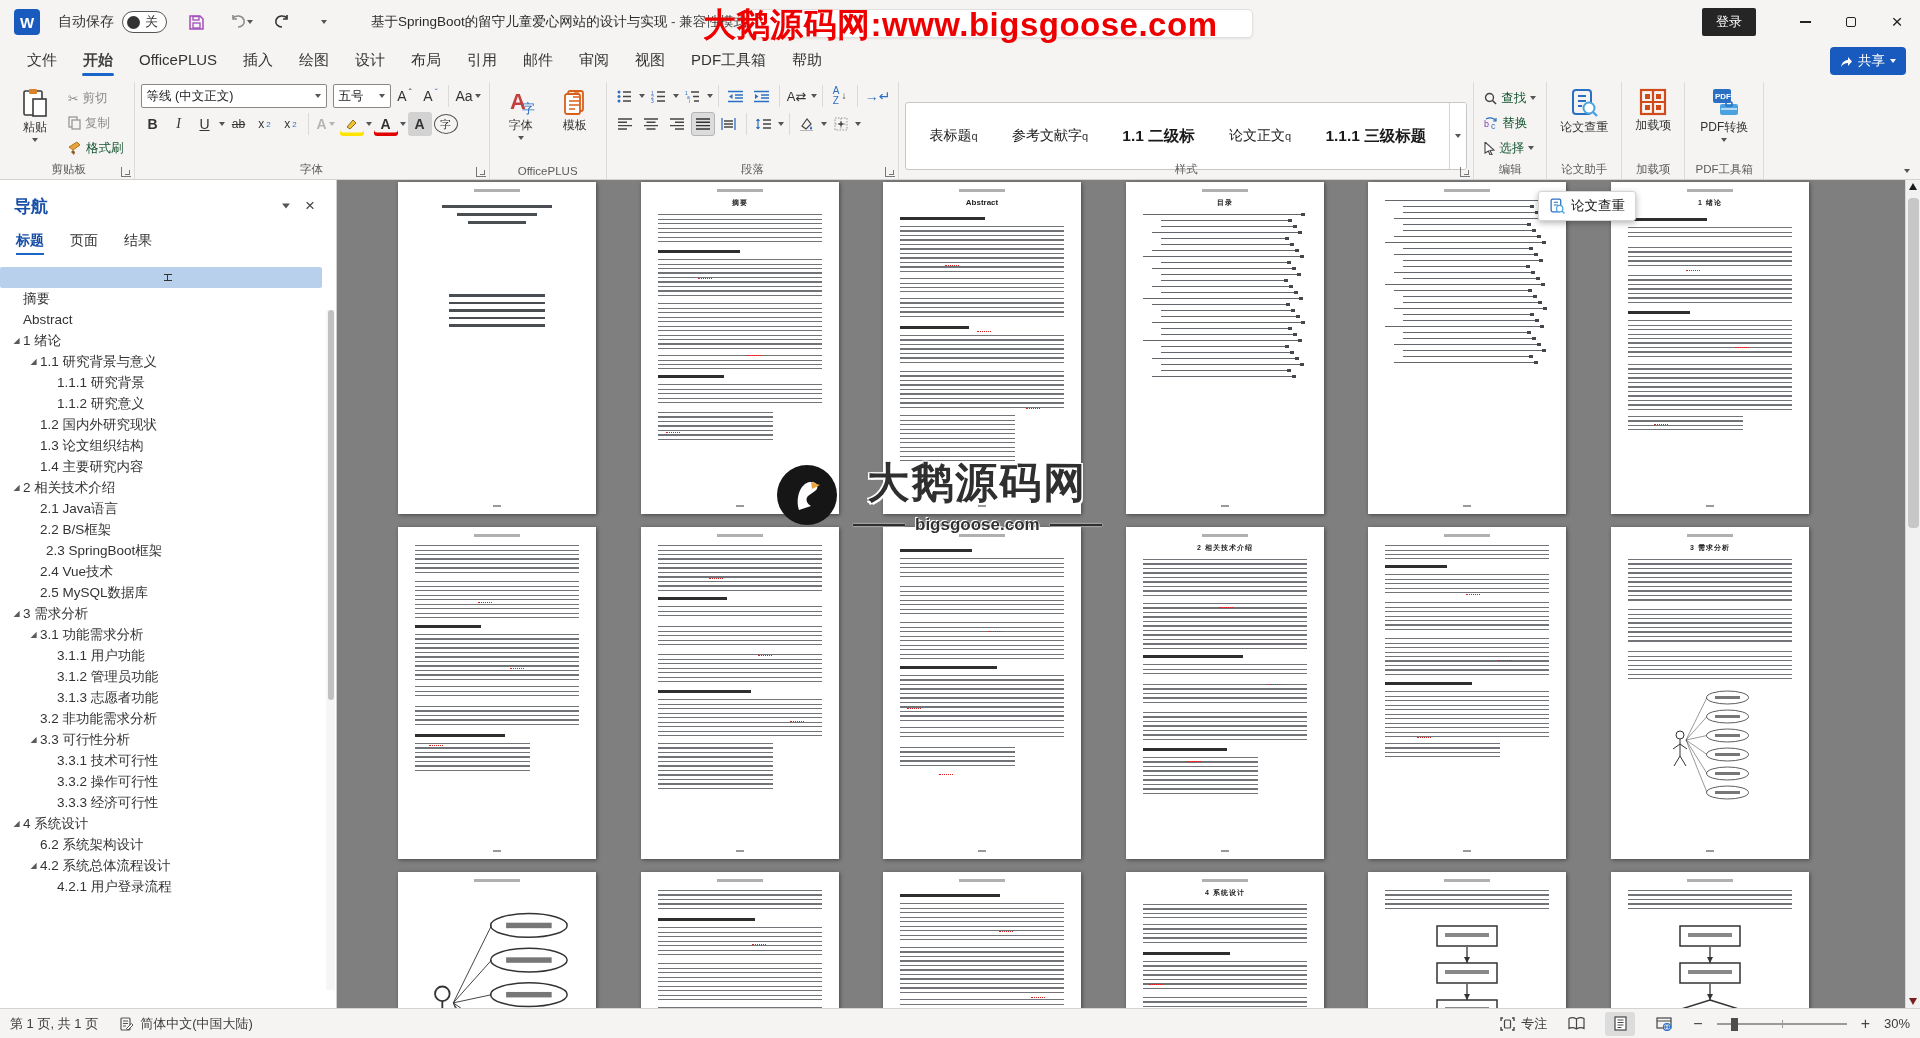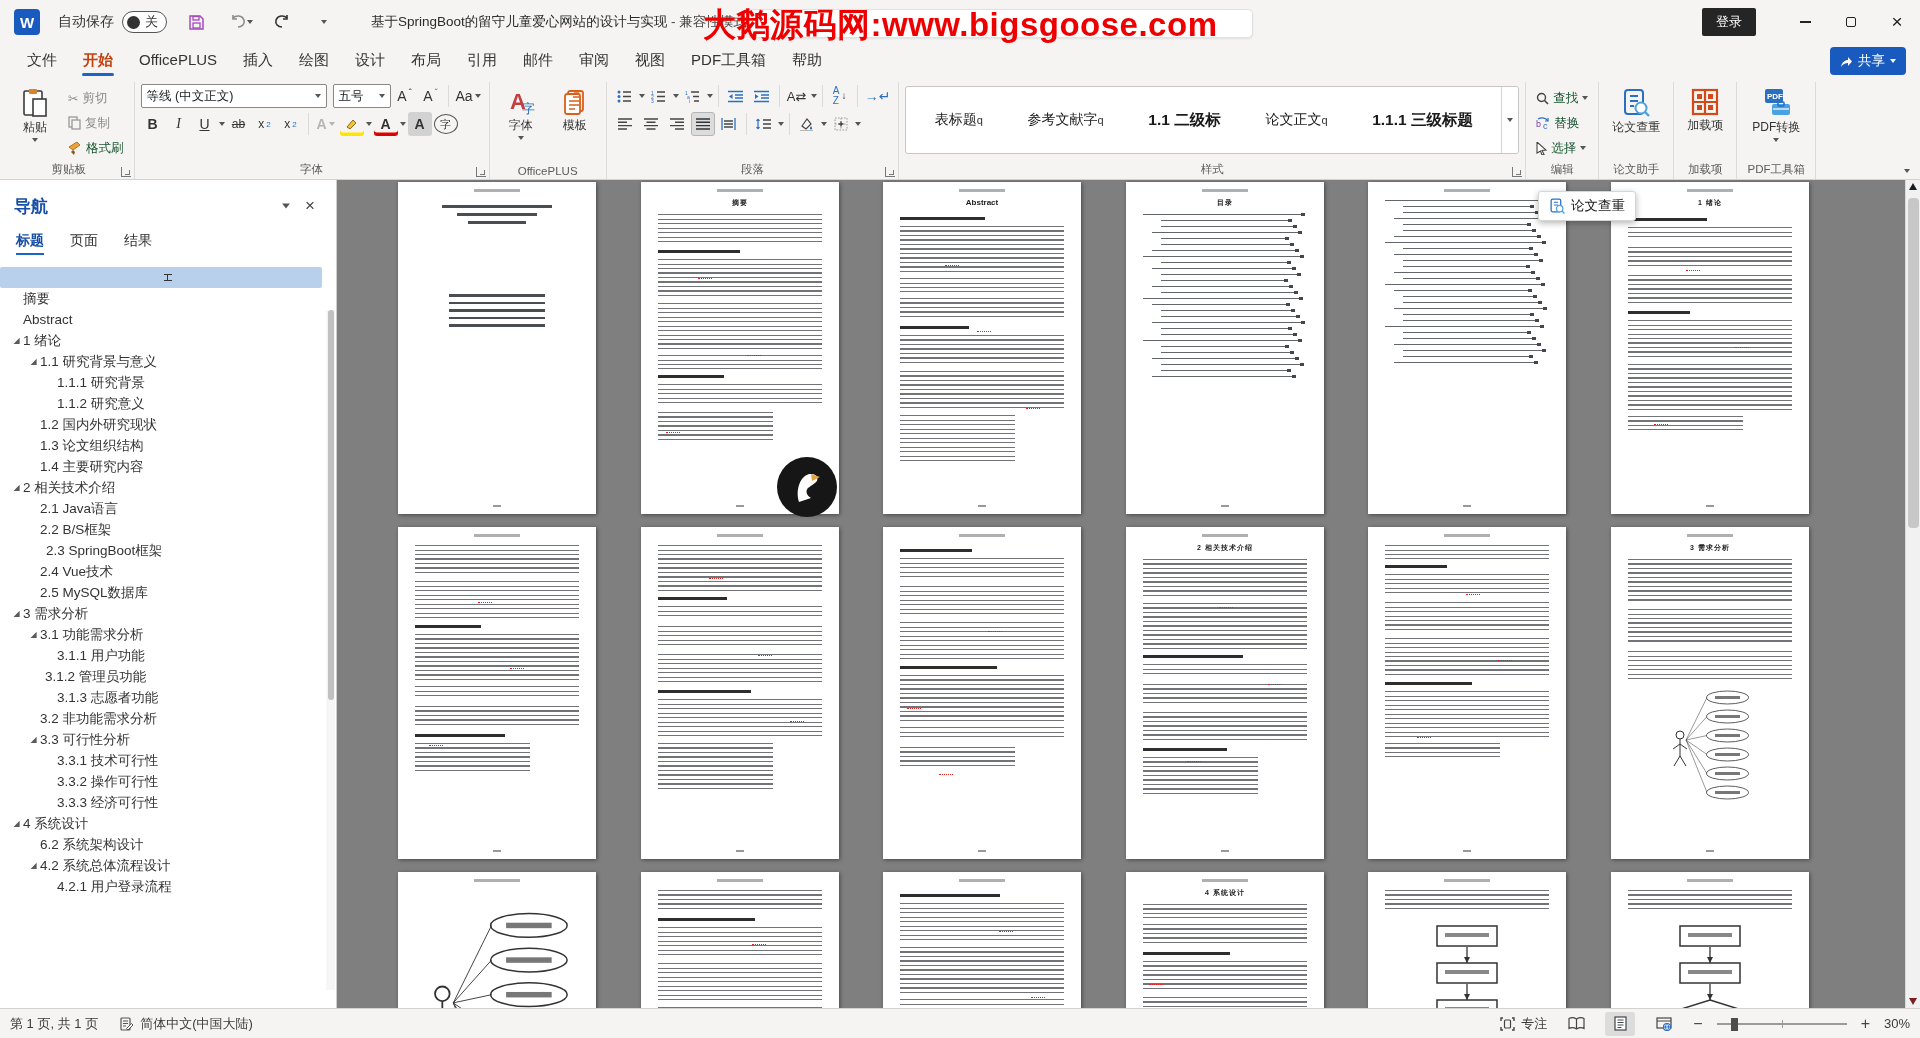--- a/index.html
+++ b/index.html
@@ -20,21 +20,21 @@
   .banner { position:absolute; left:703px; top:3px; font-size:33px; font-weight:bold; color:#ee0000; letter-spacing:.5px; white-space:nowrap; z-index:5; }
   .tb-right { position:absolute; right:0; top:0; height:44px; display:flex; align-items:center; }
   .login-btn { background:#252525; color:#fff; font-size:13px; padding:5px 14px; border-radius:2px; margin-right:26px; }
   .win-btn { width:46px; height:44px; display:flex; align-items:center; justify-content:center; color:#222; font-size:15px; }
   .win-min-glyph { width:11px; height:1.4px; background:#222; }
   .win-max-glyph { width:10px; height:10px; border:1.4px solid #222; border-radius:2px; }
 
   
   .menubar { height:34px; display:flex; align-items:flex-end; padding-left:14px; position:relative; background:#f5f4f3; }
   .mtab { font-size:15px; color:#333; padding:6px 13px 8px; position:relative; cursor:default; }
-  .mtab.active { font-weight:bold; color:#c2410c; }
+  .mtab.active { font-weight:bold; color:#404040; }
   .mtab.active::after { content:""; position:absolute; left:12px; right:12px; bottom:2px; height:3px; background:#1a66c8; border-radius:2px; }
   .share-btn { position:absolute; right:14px; bottom:3px; background:#185abd; color:#fff; font-size:13.5px; border-radius:4px; padding:5px 10px; display:flex; align-items:center; gap:5px; }
   .share-btn .caret { border-top-color:#fff; }
 
   
   .ribbon { height:102px; background:#f5f4f3; border-bottom:1px solid #d4d2d0; display:flex; padding:4px 4px 0 4px; position:relative; }
   .rgroup { position:relative; padding:2px 6px 18px 6px; border-right:1px solid #dddbd9; display:flex; gap:4px; }
   .rgroup-label { position:absolute; bottom:2px; left:0; right:0; text-align:center; font-size:11.5px; color:#5c5c5c; white-space:nowrap; }
   .launcher { position:absolute; bottom:2px; right:3px; width:10px; height:10px; border-left:1.2px solid #777; border-bottom:1.2px solid #777; }
   .launcher::after { content:""; position:absolute; right:1px; bottom:1px; width:4px; height:4px; border-right:1.2px solid #777; border-bottom:1.2px solid #777; }
@@ -43,21 +43,21 @@
   .stack3 { display:flex; flex-direction:column; justify-content:space-between; padding:3px 0 2px; }
   .smallbtn { display:flex; align-items:center; gap:4px; font-size:12.5px; color:#14532d; height:22px; padding:0 4px; border-radius:3px; }
   .rrows { display:flex; flex-direction:column; gap:4px; }
   .rrow { display:flex; align-items:center; gap:2px; }
   .combo { border:1px solid #8a8886; background:#fff; height:24px; display:flex; align-items:center; justify-content:space-between; padding:0 5px; font-size:12.5px; color:#222; border-radius:2px; }
   .tbtn { min-width:24px; height:24px; display:flex; align-items:center; justify-content:center; border-radius:3px; font-size:14px; color:#333; gap:2px; padding:0 2px; }
   .tbtn.sel { background:#dcdcdc; border:1px solid #b5b5b5; }
   .vsep { width:1px; height:22px; background:#dcdad8; margin:0 3px; }
   .uline-y { box-shadow:inset 0 -3.5px 0 #ffe400; }
   .uline-r { box-shadow:inset 0 -3.5px 0 #e00000; }
-  .gallery { width:614px; height:68px; background:#fff; border:1px solid #c8c6c4; border-radius:3px; display:flex; align-items:center; overflow:hidden; margin-top:2px; }
+  .gallery { width:562px; height:68px; background:#fff; border:1px solid #c8c6c4; border-radius:3px; display:flex; align-items:center; overflow:hidden; margin-top:18px; }
   .gal-items { flex:1; display:flex; align-items:center; justify-content:space-around; padding:0 6px; overflow:hidden; white-space:nowrap; }
   .gal-item { font-size:14px; color:#1a1a1a; }
   .gal-item.bold { font-weight:bold; font-size:15.5px; }
   .gal-item .q { font-size:11px; color:#333; }
   .gal-scroll { width:17px; align-self:stretch; border-left:1px solid #d8d6d4; display:flex; align-items:center; justify-content:center; background:#fff; }
   .ribbon-collapse { position:absolute; right:10px; bottom:6px; }
   svg.ic { display:block; }
 
   
   .main { display:flex; height:828px; }
@@ -588,21 +588,21 @@
           <span>3 需求分析</span>
         </div>
         <div class="trow" style="padding-left: 27px;">
           <span class="tri">◢</span>
           <span>3.1 功能需求分析</span>
         </div>
         <div class="trow" style="padding-left: 44px;">
           <span class="tri"></span>
           <span>3.1.1 用户功能</span>
         </div>
-        <div class="trow" style="padding-left: 32px;">
+        <div class="trow" style="padding-left: 44px;">
           <span class="tri"></span>
           <span>3.1.2 管理员功能</span>
         </div>
         <div class="trow" style="padding-left: 44px;">
           <span class="tri"></span>
           <span>3.1.3 志愿者功能</span>
         </div>
         <div class="trow" style="padding-left: 27px;">
           <span class="tri"></span>
           <span>3.2 非功能需求分析</span>
@@ -1034,20 +1034,28 @@
         </svg>
       <span>论文查重</span>
     </div>
 
     <div class="watermark">
       <svg class="ic" width="64" height="64" viewBox="0 0 64 64">
         <circle cx="32" cy="32" r="30" fill="#161616"></circle>
         <path d="M24 47 C20 34 26 20 35 19 c7 -1 10 5 5 9 l-7 5 c-3 3 -1 8 3 10 z" fill="#fdfdfd"></path>
         <path d="M36 19 l9 3 -8 4 z" fill="#e8a33d"></path>
       </svg>
+      <div class="wm-text">
+        <div class="wm-title">大鹅源码网</div>
+        <div class="wm-sub">
+          <span class="dash"></span>
+          <span class="wm-domain">bigsgoose.com</span>
+          <span class="dash"></span>
+        </div>
+      </div>
     </div>
 
     <div class="doc-scroll">
       <div class="arrow-up"></div>
       <div class="thumb"></div>
       <div class="arrow-dn"></div>
     </div>
   </div>
 </div>
 

